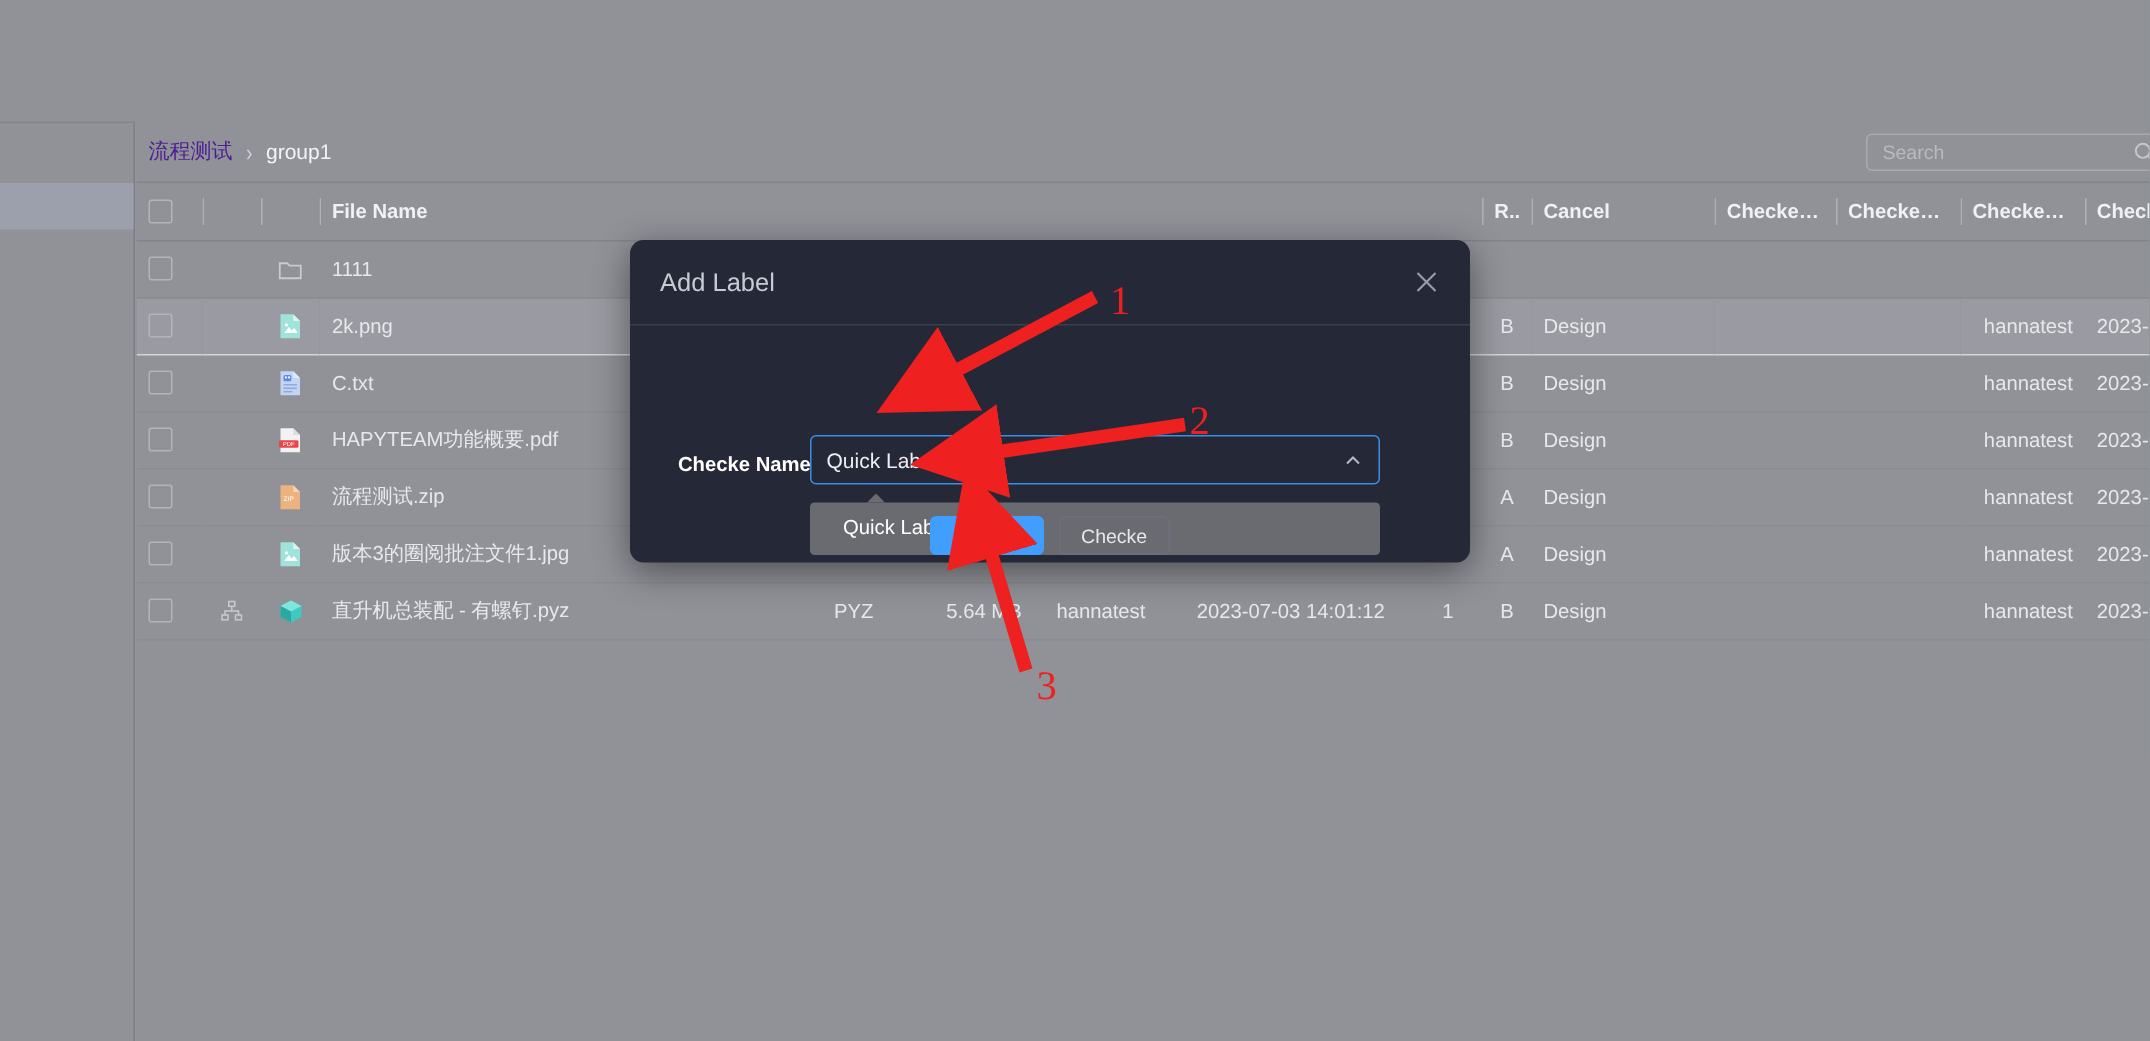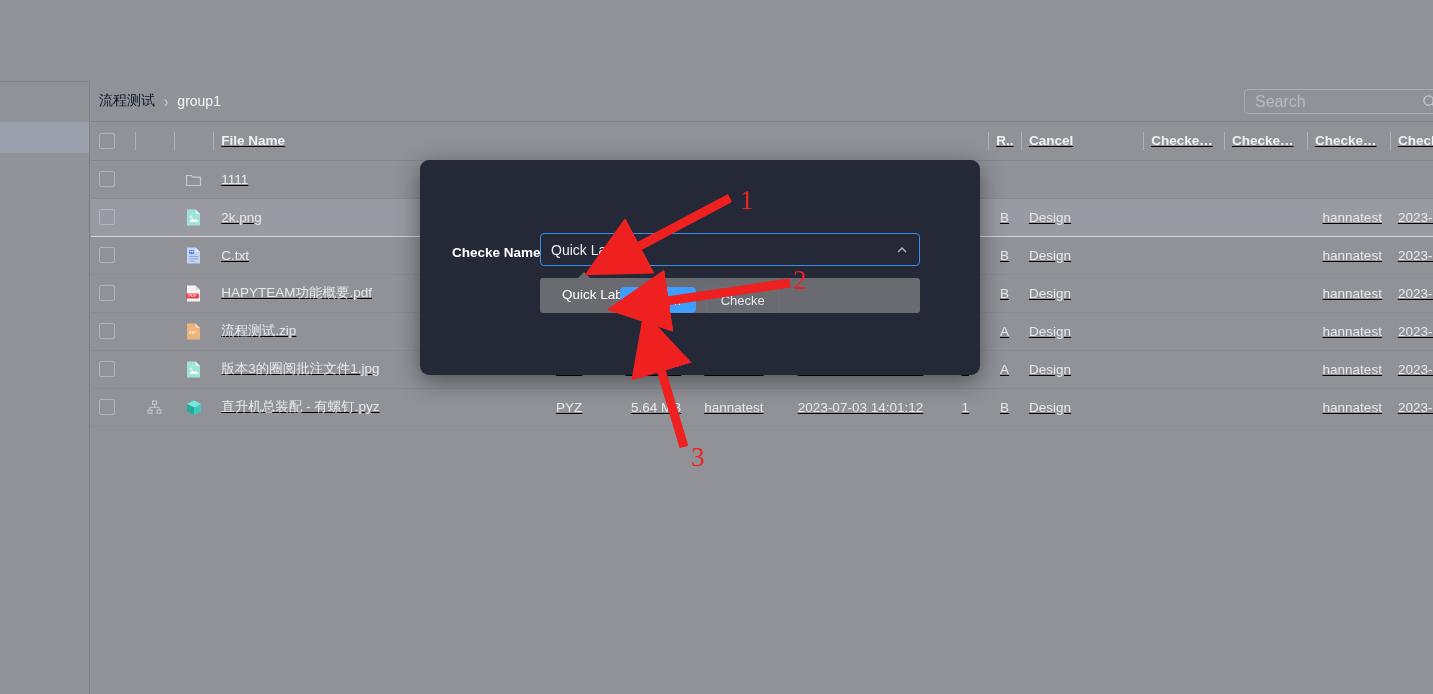--- a/index.html
+++ b/index.html
@@ -21,35 +21,35 @@
   .side-sel{position:absolute;left:0;top:41px;width:89px;height:31px;background:#9ba0ac;}
 
   
   .content{position:absolute;left:91px;top:81px;width:1342px;height:613px;background:#919298;}
 
   
   .crumbbar{position:absolute;left:0;top:0;width:1342px;height:41px;background:#919298;
             border-bottom:1px solid #83848b;box-sizing:border-box;}
   .crumb{position:absolute;left:8px;top:11px;display:flex;align-items:center;gap:9px;
          font-size:14px;color:#e9eaee;}
-  .crumb .c1{color:#0f172a;}
+  .crumb .c1{color:#4c1d95;}
   .crumb .chev{color:#cfd0d6;font-size:13px;line-height:1;transform:scaleY(1.25);}
   .crumb .c2{color:#f2f3f6;}
 
   .searchwrap{position:absolute;right:-11px;top:8px;width:200px;height:25px;
       border:1px solid #a9aab0;border-radius:4px;background:#919298;box-sizing:border-box;
       display:flex;align-items:center;padding:0 8px;}
-  .searchwrap input{border:0;outline:0;background:transparent;color:#e9eaee;font-size:16px;
+  .searchwrap input{border:0;outline:0;background:transparent;color:#e9eaee;font-size:13px;
       font-family:"Liberation Sans",sans-serif;width:165px;}
   .searchwrap input::placeholder{color:#b9bac0;}
   .s-ico{position:absolute;right:6px;top:4px;width:15px;height:15px;}
   .s-ico svg{display:block;}
 
   
-  .tablewrap{position:absolute;left:0;top:41px;width:1342px;height:572px;overflow:hidden;text-decoration:underline;}
+  .tablewrap{position:absolute;left:0;top:41px;width:1342px;height:572px;overflow:hidden;}
   table.grid{border-collapse:collapse;table-layout:fixed;width:1430px;}
   table.grid th{
     height:38px;font-size:13.5px;font-weight:bold;color:#f0f1f4;text-align:left;
     padding:0 8px;box-sizing:border-box;background:#919298;
     border-bottom:1px solid #83848b;
     position:relative;white-space:nowrap;overflow:hidden;
   }
   table.grid th.vdiv:before{content:"";position:absolute;left:0;top:10px;height:18px;width:1px;background:#b0b1b7;}
   table.grid td{
     height:38px;font-size:13.5px;color:#e7e8ec;padding:0 8px;box-sizing:border-box;
@@ -341,20 +341,29 @@
               <td class="right">hannatest</td>
               <td>2023-0</td>
             </tr>
           </tbody>
       </table>
     </div>
   </div>
 
   <div class="overlay">
     <div class="modal">
+      <div class="m-head">
+        <div class="m-title">Add Label</div>
+        <div class="m-close">
+          <svg width="22" height="22" viewBox="0 0 22 22">
+            <line x1="5" y1="5" x2="17" y2="17" stroke="#9a9daa" stroke-width="1.4"></line>
+            <line x1="17" y1="5" x2="5" y2="17" stroke="#9a9daa" stroke-width="1.4"></line>
+          </svg>
+        </div>
+      </div>
       <div class="m-body">
         <div class="f-label">Checke Name</div>
 
         <div class="select">
           <span class="val">Quick Label</span>
           <span class="caret">
             <svg width="14" height="14" viewBox="0 0 14 14">
               <polyline points="3,9 7,5 11,9" fill="none" stroke="#b7bac6" stroke-width="1.4"></polyline>
             </svg>
           </span>

